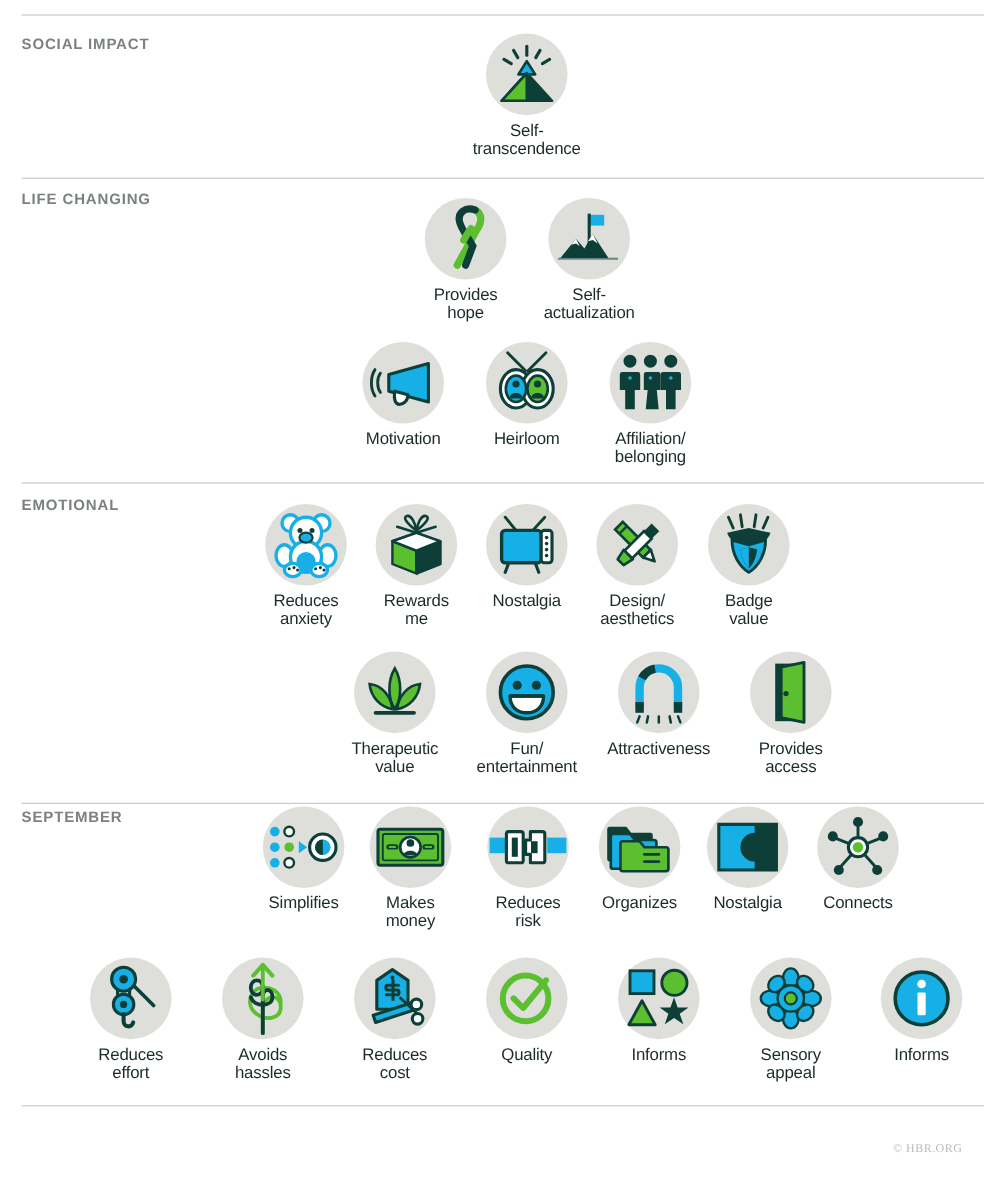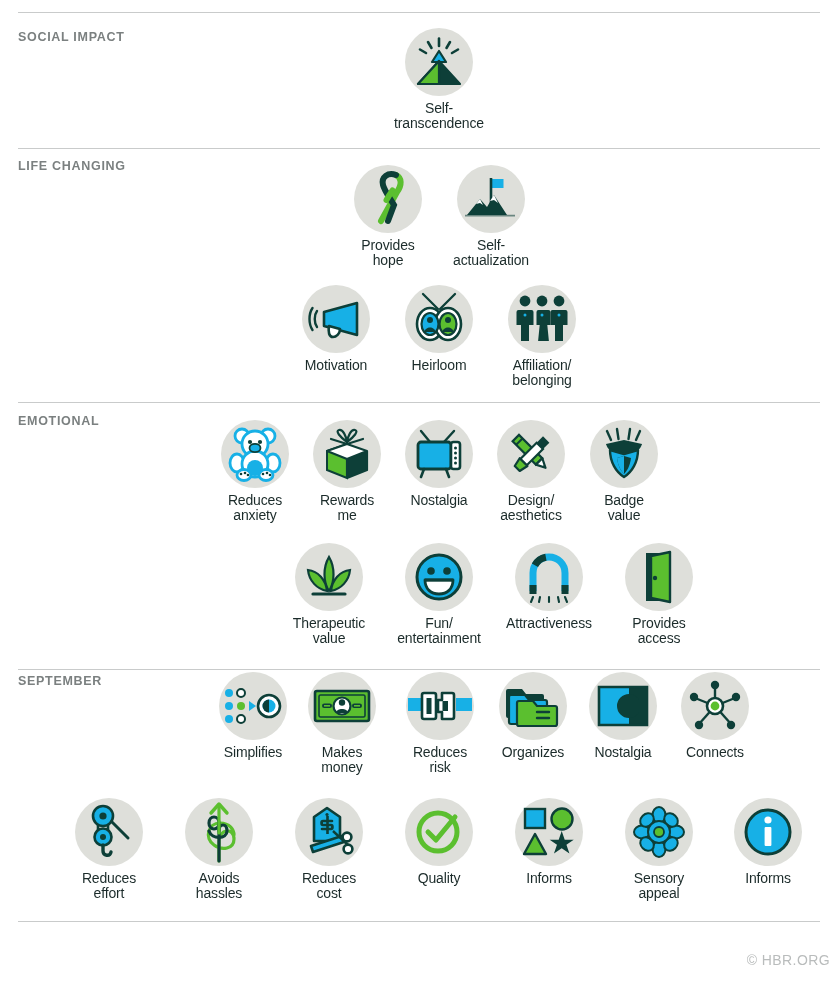--- a/index.html
+++ b/index.html
@@ -39,21 +39,21 @@
     color:#1b2b2a;font-weight:400;
     letter-spacing:-.15px;
   }
 
   .footer-src{
     position:absolute;left:18px;font-size:10px;letter-spacing:.35px;
     color:#8b8f8f;line-height:13px;white-space:nowrap;
   }
   .footer-src b{color:#6f7474;font-weight:bold;}
   .footer-hbr{
-    position:absolute;right:9px;font-size:14px;letter-spacing:.4px;color:#b9bcbc;
+    position:absolute;right:37px;font-size:10px;letter-spacing:.4px;color:#b9bcbc;font-family:Liberation Serif, serif;
   }
 </style>
 </head>
 <body>
 
 <div class="sheet">
     <div class="rule" style="top: 12px;"></div>
     <div class="rule" style="top: 148px;"></div>
     <div class="rule" style="top: 402px;"></div>
     <div class="rule" style="top: 669px;"></div>

